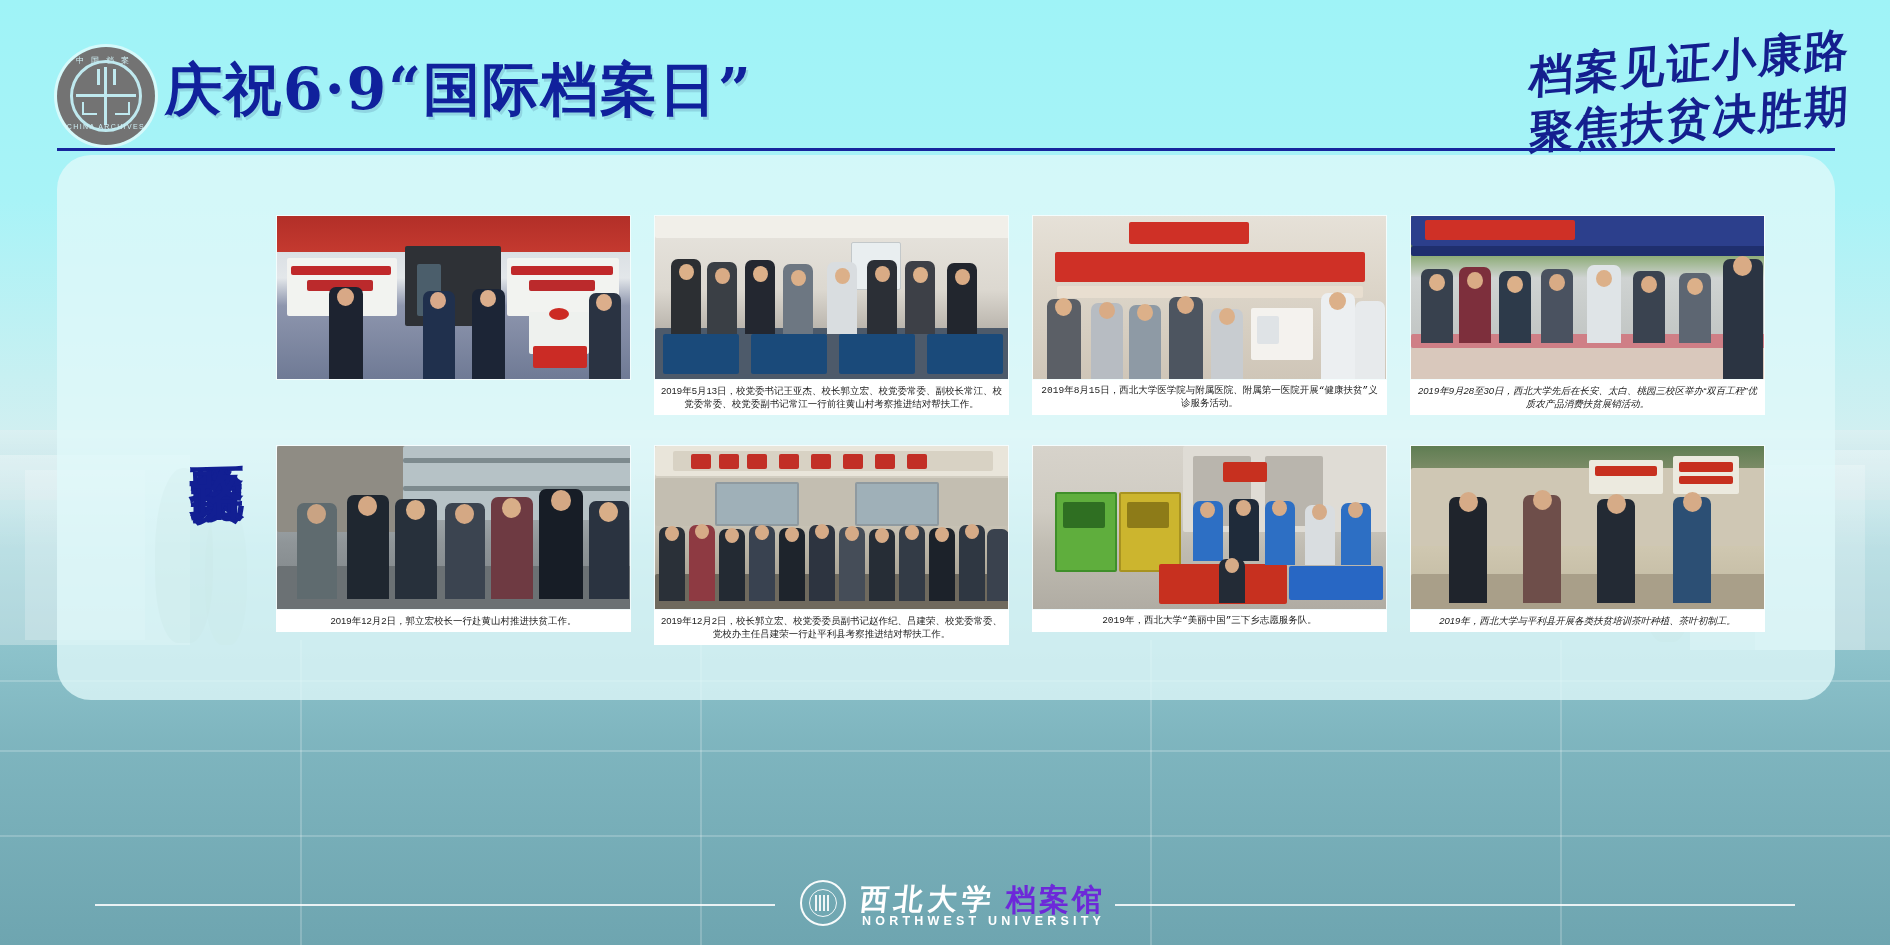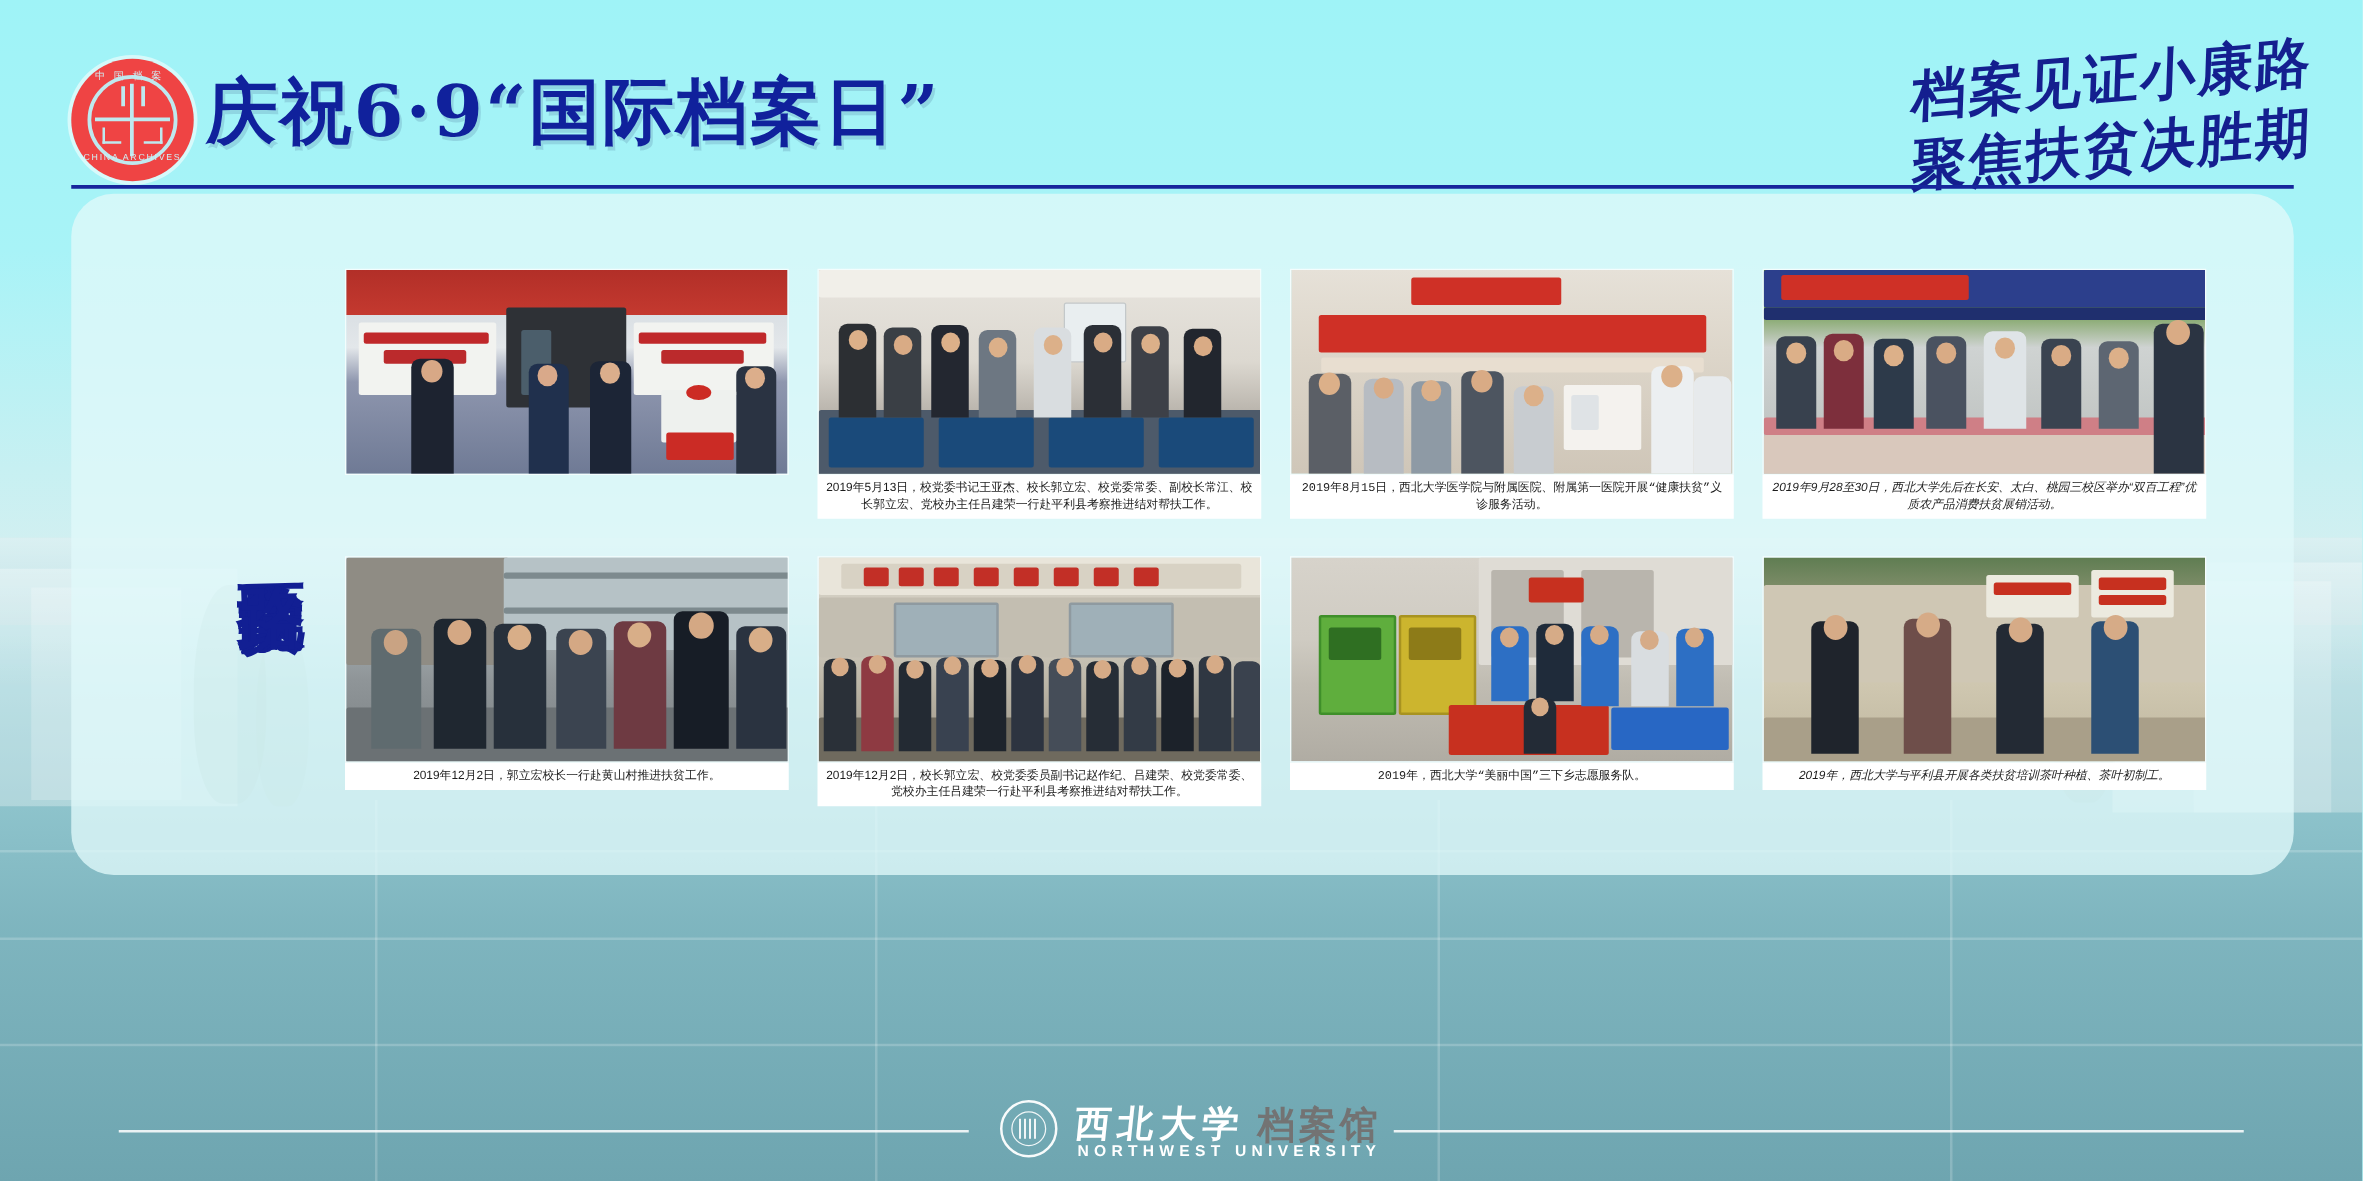--- a/index.html
+++ b/index.html
@@ -37,21 +37,21 @@
   .pvv{top:0;height:305px;width:2px;}
   .glass{
     position:absolute;left:0;top:430px;width:1890px;height:120px;
     background:linear-gradient(180deg,rgba(255,255,255,.45),rgba(255,255,255,0));
   }
 
   
   .header{position:absolute;left:0;top:0;width:1890px;height:152px;}
   .seal{
     position:absolute;left:57px;top:47px;width:98px;height:98px;border-radius:50%;
-    background:#ef4444;box-shadow:0 0 0 3px rgba(255,255,255,.55);text-decoration:underline;
+    background:#737373;box-shadow:0 0 0 3px rgba(255,255,255,.55);text-decoration:underline;
   }
   .seal .ring{
     position:absolute;left:13px;top:13px;width:72px;height:72px;border-radius:50%;
     border:3px solid #bfe9ef;box-sizing:border-box;
   }
   .seal .bar-v{position:absolute;left:47px;top:20px;width:3px;height:58px;background:#bfe9ef;}
   .seal .bar-h{position:absolute;left:19px;top:47px;width:60px;height:3px;background:#bfe9ef;}
   .seal .q{position:absolute;width:15px;height:13px;border:2px solid #bfe9ef;box-sizing:border-box;}
   .seal .q1{left:25px;top:55px;border-top:none;border-right:none;}
   .seal .q2{left:58px;top:55px;border-top:none;border-left:none;}
@@ -154,21 +154,21 @@
     font-size:29px;color:#fff;letter-spacing:5px;
     transform:skewX(-6deg);
   }
   .f-en{
     position:absolute;left:862px;top:54px;
     font-size:12.5px;color:#fff;letter-spacing:4.2px;font-weight:bold;
   }
   .f-arch{
     position:absolute;left:1006px;top:20px;
     font-family:"DejaVu Serif","Liberation Serif",serif;font-weight:bold;
-    font-size:30px;color:#737373;letter-spacing:3px;
+    font-size:30px;color:#6d28d9;letter-spacing:3px;
   }
 </style>
 </head>
 <body>
 
 <div class="bg-wrap">
   <div class="bg-sky"></div>
   <div class="bg-campus"></div>
   <div class="bld b1"></div>
   <div class="bld b2"></div>
@@ -265,21 +265,21 @@
       <div class="head" style="left:136px;top:54px;width:15px;height:16px;background:#dcb089;"></div>
       <div class="fig" style="left:172px;bottom:45px;width:30px;height:72px;background:#d9dde0;"></div>
       <div class="head" style="left:180px;top:52px;width:15px;height:16px;background:#dcb089;"></div>
       <div class="fig" style="left:212px;bottom:45px;width:30px;height:74px;background:#2b2f36;"></div>
       <div class="head" style="left:220px;top:50px;width:15px;height:16px;background:#d9ab85;"></div>
       <div class="fig" style="left:250px;bottom:45px;width:30px;height:73px;background:#3d4047;"></div>
       <div class="head" style="left:258px;top:51px;width:15px;height:16px;background:#dcb089;"></div>
       <div class="fig" style="left:292px;bottom:45px;width:30px;height:71px;background:#22262e;"></div>
       <div class="head" style="left:300px;top:53px;width:15px;height:16px;background:#d9ab85;"></div>
     </div>
-    <div class="cap two">2019年5月13日，校党委书记王亚杰、校长郭立宏、校党委常委、副校长常江、校长郭立宏、党校办主任吕建荣一行赴平利县考察推进结对帮扶工作。</div>
+    <div class="cap two">2019年5月13日，校党委书记王亚杰、校长郭立宏、校党委常委、副校长常江、校党委常委、校党委副书记常江一行前往黄山村考察推进结对帮扶工作。</div>
   </div>
 
   <div class="cell c2 r0">
     <div class="photo">
       <div class="sc" style="background:linear-gradient(180deg,#e6e1d8 0%,#ddd6ca 40%,#cfc6b8 100%)"></div>
       <div class="banner" style="left:96px;top:6px;width:120px;height:22px;background:#cf3026;"></div>
       <div class="banner" style="left:22px;top:36px;width:310px;height:30px;background:#cf3026;"></div>
       <div class="banner" style="left:24px;top:70px;width:306px;height:12px;background:#e8ded0;"></div>
       <div class="fig" style="left:14px;bottom:0;width:34px;height:80px;background:#5b5f66;"></div>
       <div class="head" style="left:22px;top:82px;width:17px;height:18px;background:#dcb089;"></div>

